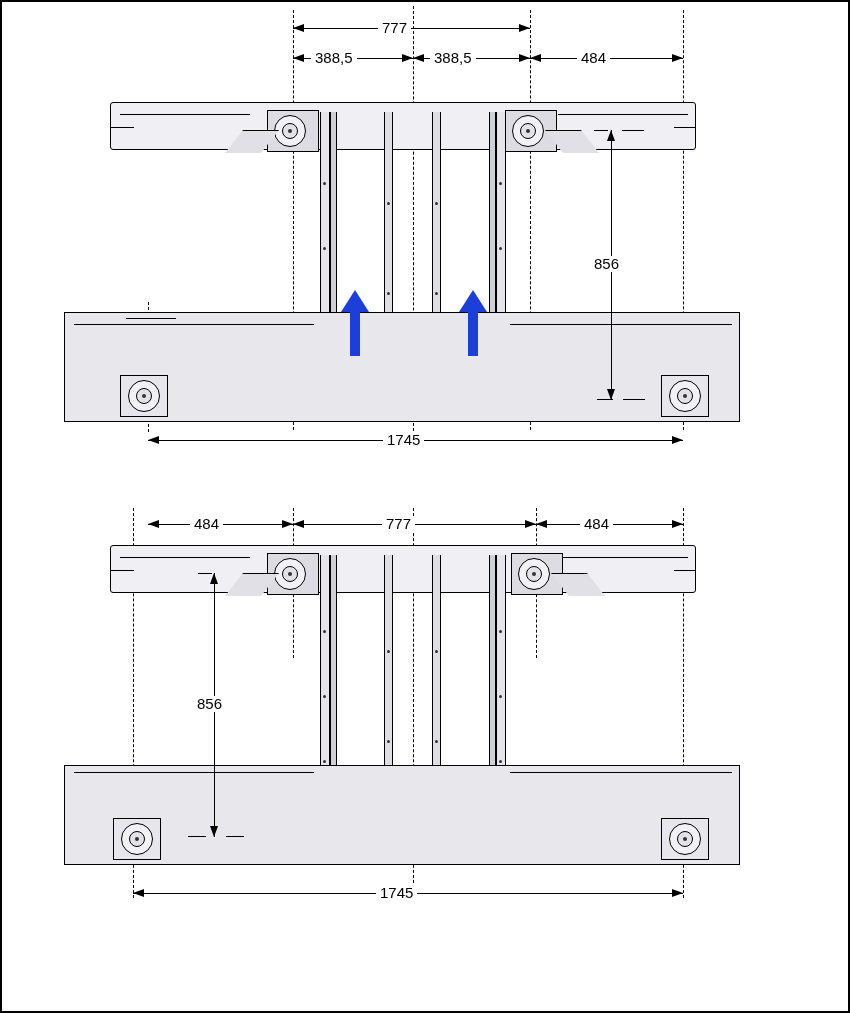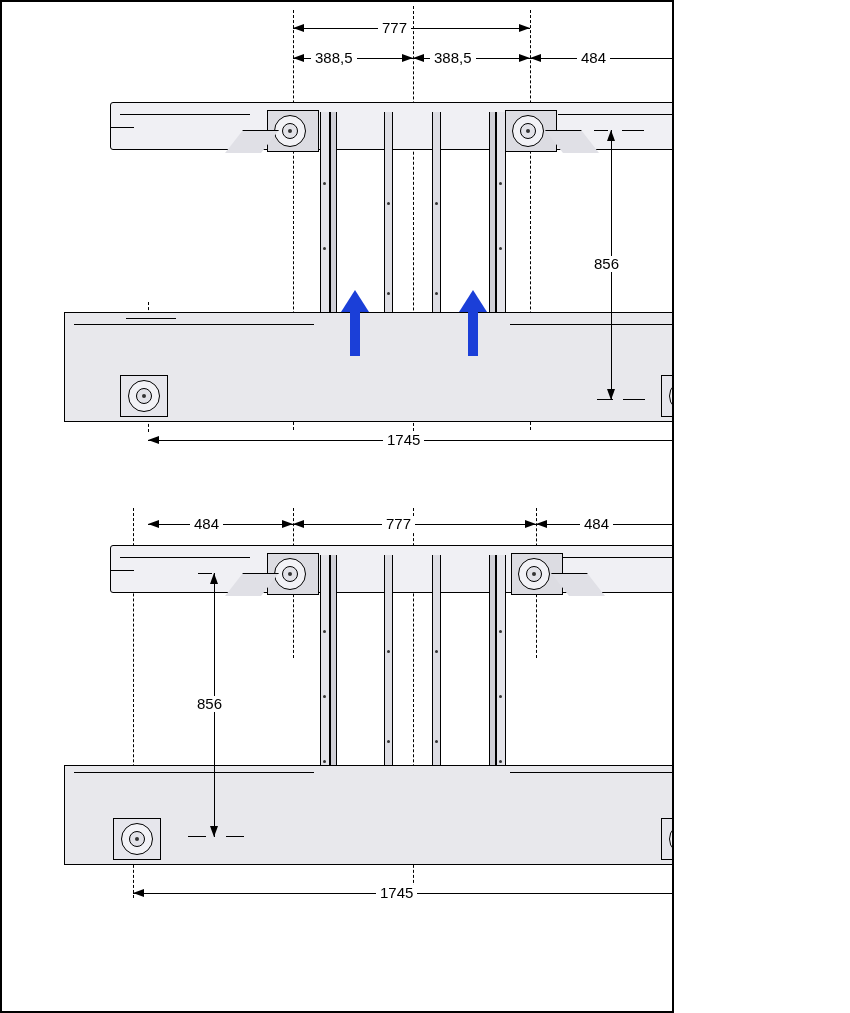--- a/index.html
+++ b/index.html
@@ -3,21 +3,21 @@
 <meta charset="utf-8">
 <style>
   html, body {
     margin: 0;
     padding: 0;
     background: #ffffff;
     font-family: "Liberation Sans", sans-serif;
   }
   #stage {
     position: relative;
-    width: 674px;
+    width: 850px;
     height: 1013px;
     background: #ffffff;
     box-sizing: border-box;
     border: 2px solid #000000;
     overflow: hidden;
   }
   .abs { position: absolute; }
 
   
   .plate {

